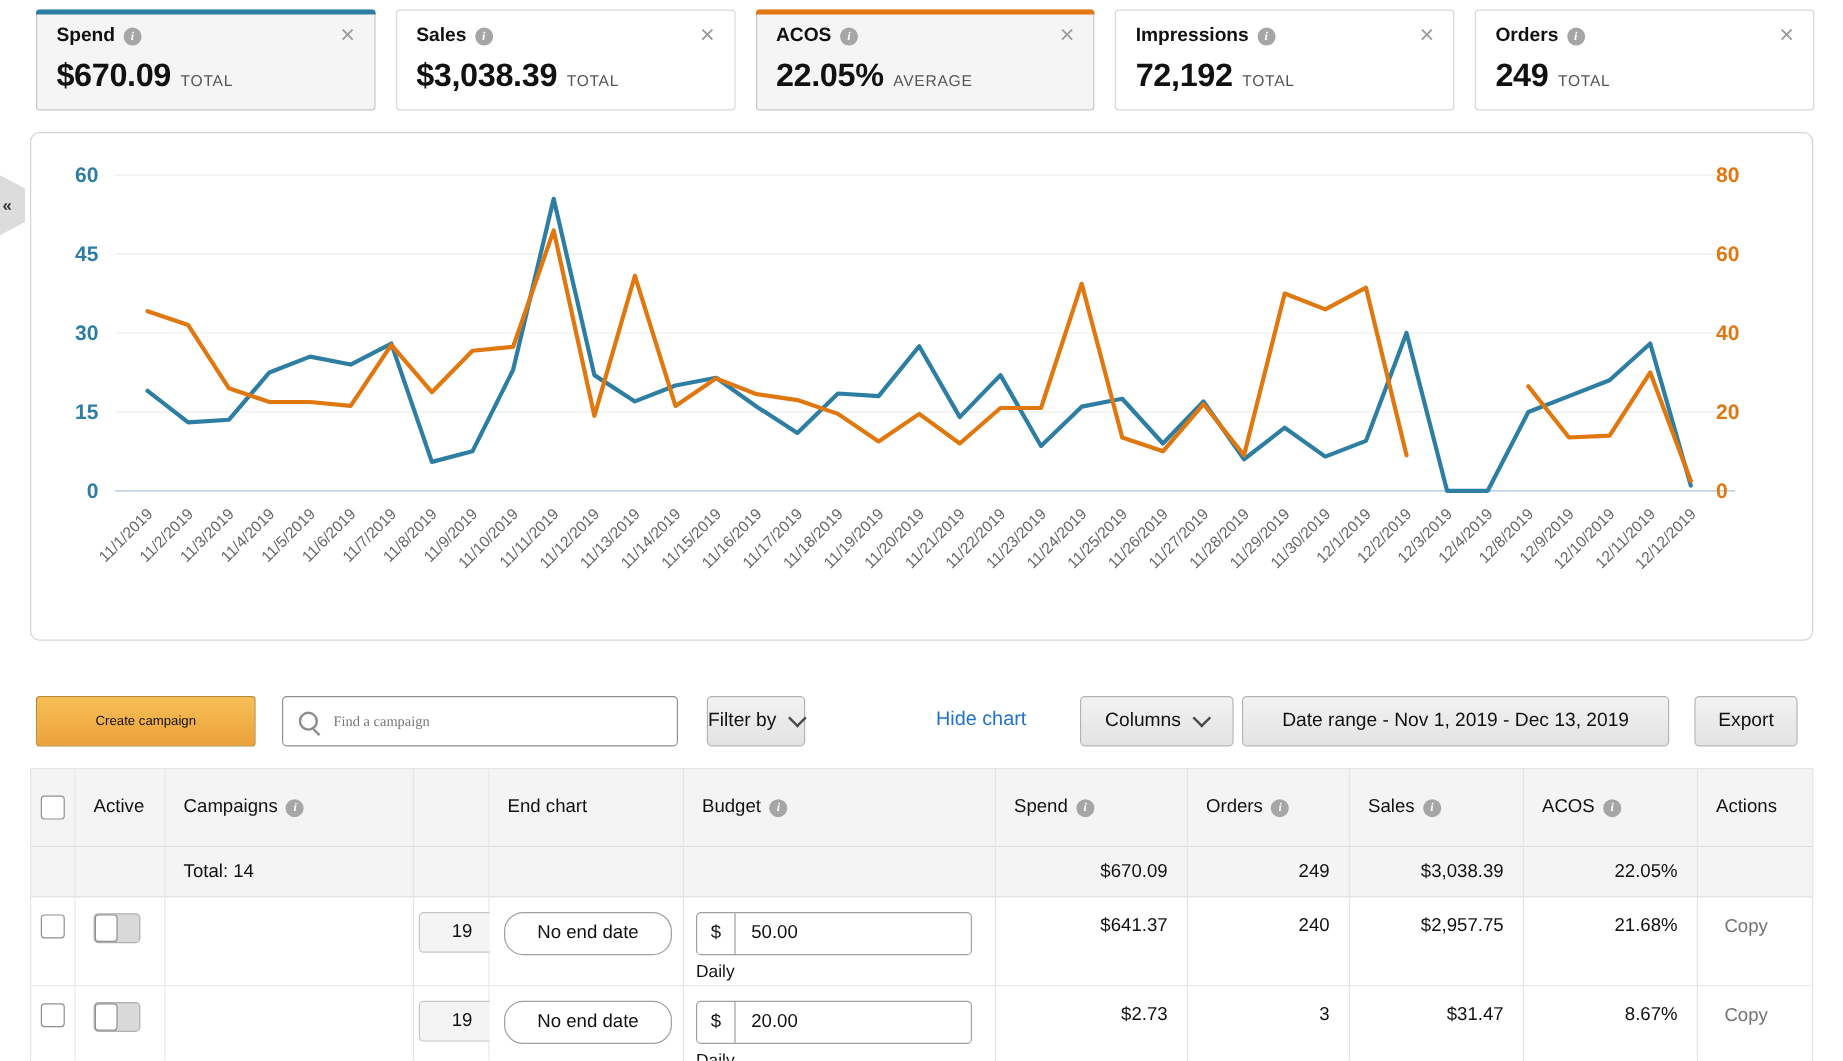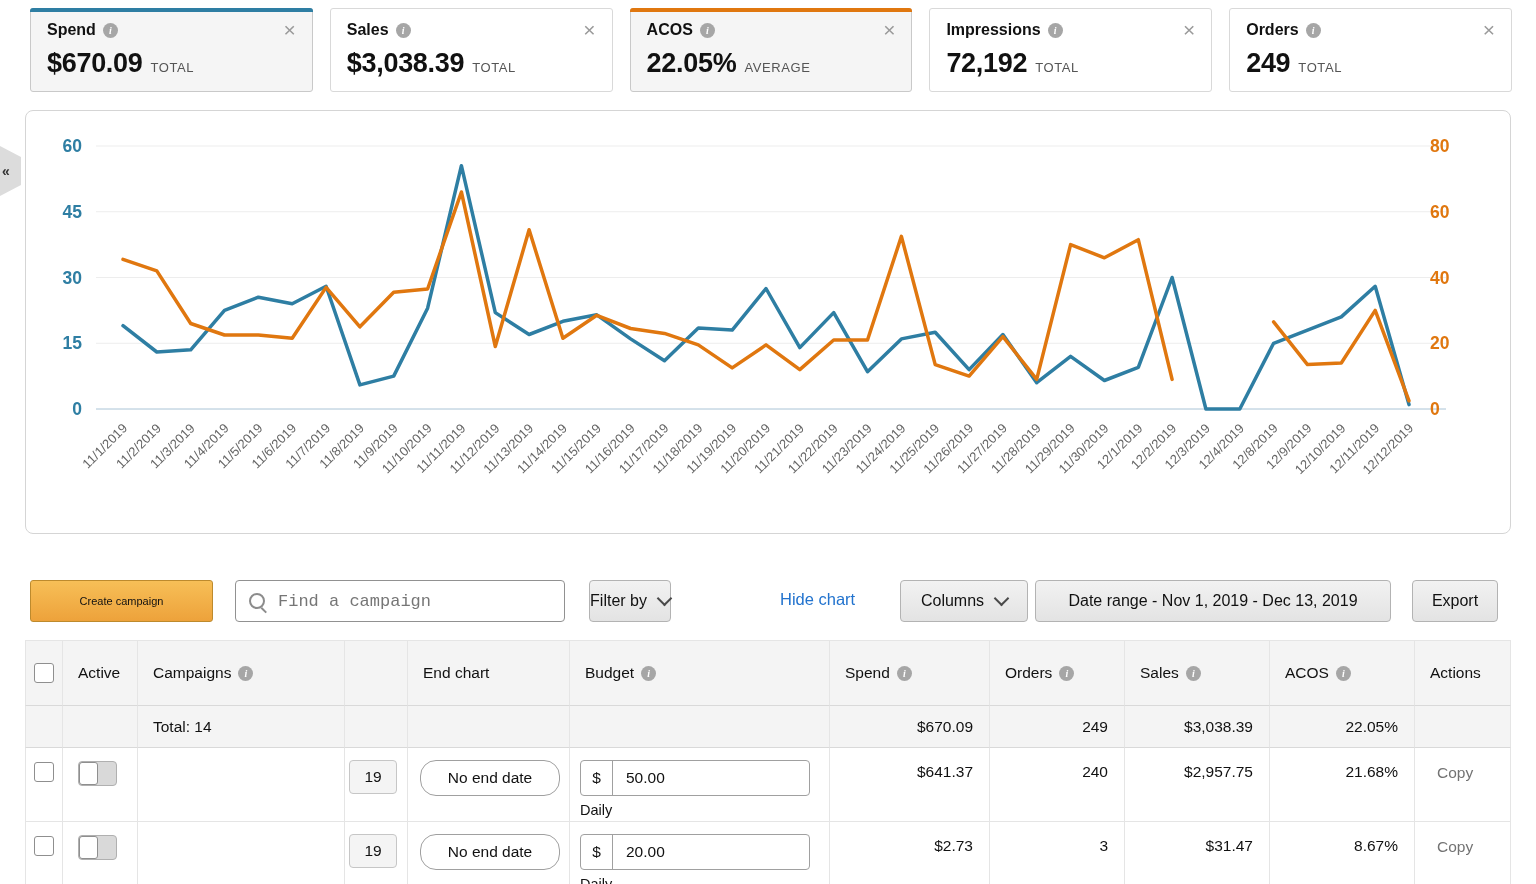--- a/index.html
+++ b/index.html
@@ -55,22 +55,22 @@
   #create-campaign{
     left:5px;width:183px;height:42px;border-radius:3px;
     border:1px solid #bd8a2d;background:linear-gradient(#f7bf57,#eda23b);
     display:flex;align-items:center;justify-content:center;font-size:11px;cursor:pointer;
   }
   #search-box{
     left:210px;width:330px;height:42px;border:1px solid #919191;border-radius:4px;background:#fff;
   }
   #search-box input{
     width:100%;height:100%;border:0;outline:none;background:transparent;
-    padding:0 10px 0 42px;font-size:17px;color:#333;box-sizing:border-box;
-    font-family:Liberation Mono, monospace;
+    padding:0 10px 0 42px;font-size:12px;color:#333;box-sizing:border-box;
+    font-family:Liberation Serif, serif;
   }
   #search-box input::placeholder{color:#767676;}
   .mag{position:absolute;left:13px;top:12px;width:12px;height:12px;border:2px solid #8c8c8c;border-radius:50%;}
   .mag::after{content:'';position:absolute;left:11px;top:12px;width:7px;height:2px;background:#8c8c8c;transform:rotate(45deg);transform-origin:0 0;}
   .chev{width:9px;height:9px;border-right:2px solid #4a4a4a;border-bottom:2px solid #4a4a4a;transform:rotate(45deg);margin-left:12px;margin-top:-5px;}
   #filter-by{left:564px;width:82px;}
   #hide-chart{left:755px;top:10px;color:#2273ce;font-size:16.5px;cursor:pointer;}
   #columns-btn{left:875px;width:128px;}
   #date-range{left:1010px;width:356px;}
   #export-btn{left:1387px;width:86px;}
@@ -85,21 +85,21 @@
     display:flex;align-items:center;padding-left:15px;font-size:15.5px;color:#111;
   }
   .th.sel{padding-left:8px;}
   .tot{height:42px;background:#f4f4f4;border-bottom:1px solid #d9d9d9;display:flex;align-items:center;padding-left:15px;font-size:15.5px;}
   .tot.num{justify-content:flex-end;padding-right:16px;}
   .td{height:74px;background:#fff;border-bottom:1px solid #e5e5e5;font-size:15.5px;}
   .td.num{display:flex;justify-content:flex-end;padding:15px 16px 0 0;align-items:flex-start;}
   .cb{width:18px;height:18px;border:1px solid #8f8f8f;border-radius:3px;background:#fff;display:inline-block;cursor:pointer;}
   .toggle{width:37px;height:23px;border:1px solid #b0b0b0;border-radius:4px;background:#d9d9d9;position:relative;display:inline-block;cursor:pointer;}
   .toggle::after{content:'';position:absolute;left:0;top:0;width:17px;height:21px;background:#fff;border:1px solid #8f8f8f;border-radius:3px;}
-  .sdate{width:48px;height:34px;background:#f4f4f4;border:1px solid #c6c6c6;border-radius:4px;display:flex;align-items:center;justify-content:center;box-sizing:border-box;}
+  .sdate{width:72px;height:34px;background:#f4f4f4;border:1px solid #c6c6c6;border-radius:4px;display:flex;align-items:center;justify-content:center;box-sizing:border-box;}
   .einput{width:140px;height:36px;border:1px solid #a0a0a0;border-radius:16px;background:#fff;display:flex;align-items:center;justify-content:center;box-sizing:border-box;cursor:text;}
   .binput{display:flex;width:230px;height:36px;border:1px solid #a0a0a0;border-radius:4px;background:#fff;box-sizing:border-box;cursor:text;}
   .binput .cur{width:31px;border-right:1px solid #a0a0a0;display:flex;align-items:center;justify-content:center;}
   .binput .bval{display:flex;align-items:center;padding-left:13px;}
   .daily{margin-top:6px;font-size:14.5px;color:#111;}
   .copy{color:#737373;cursor:pointer;}
 </style>
 </head>
 <body>
 

